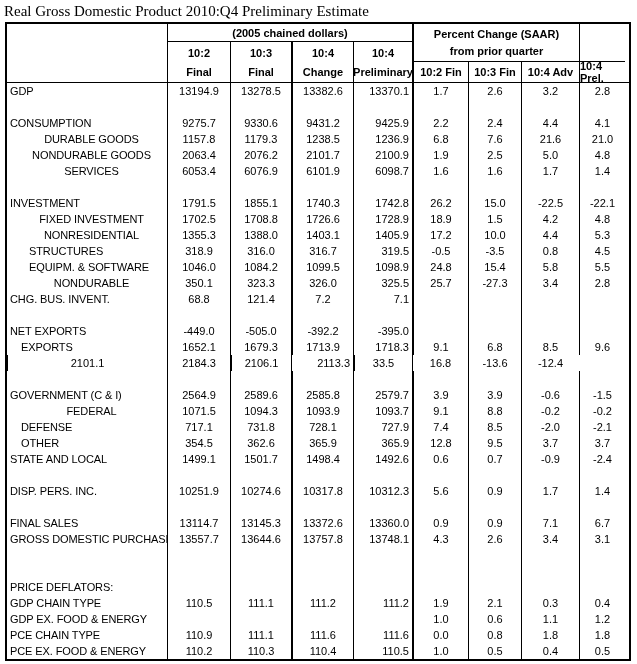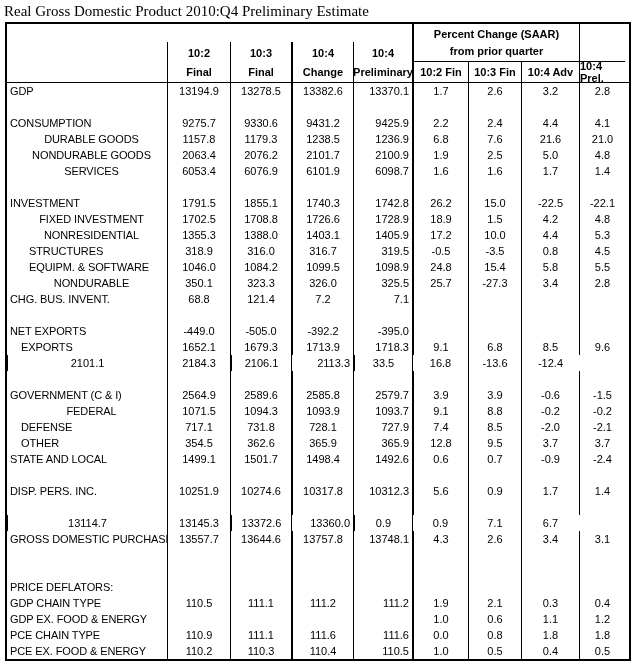--- a/index.html
+++ b/index.html
@@ -61,20 +61,21 @@
   .p4{border-left:1px solid #000;}
 </style>
 </head>
 <body>
 
 <div class="title">Real Gross Domestic Product 2010:Q4 Preliminary Estimate</div>
 
 <div class="gdp-table">
   <div class="grid thead">
     <div class="hcell hcorner"></div>
+    <div class="hcell hchained">(2005 chained dollars)</div>
 
     <div class="hcell hlvl k1">
       <span>10:2</span>
       <span>Final</span>
     </div>
     <div class="hcell hlvl k2">
       <span>10:3</span>
       <span>Final</span>
     </div>
     <div class="hcell hlvl k3">
@@ -389,20 +390,21 @@
         <div class="cell num c1"></div>
         <div class="cell num c2"></div>
         <div class="cell num c3"></div>
         <div class="cell num c4"></div>
         <div class="cell num p1"></div>
         <div class="cell num p2"></div>
         <div class="cell num p3"></div>
         <div class="cell num p4"></div>
       </div>
       <div class="grid trow">
+        <div class="cell label">FINAL SALES</div>
         <div class="cell num c1">13114.7</div>
         <div class="cell num c2">13145.3</div>
         <div class="cell num c3">13372.6</div>
         <div class="cell num c4">13360.0</div>
         <div class="cell num p1">0.9</div>
         <div class="cell num p2">0.9</div>
         <div class="cell num p3">7.1</div>
         <div class="cell num p4">6.7</div>
       </div>
       <div class="grid trow">

